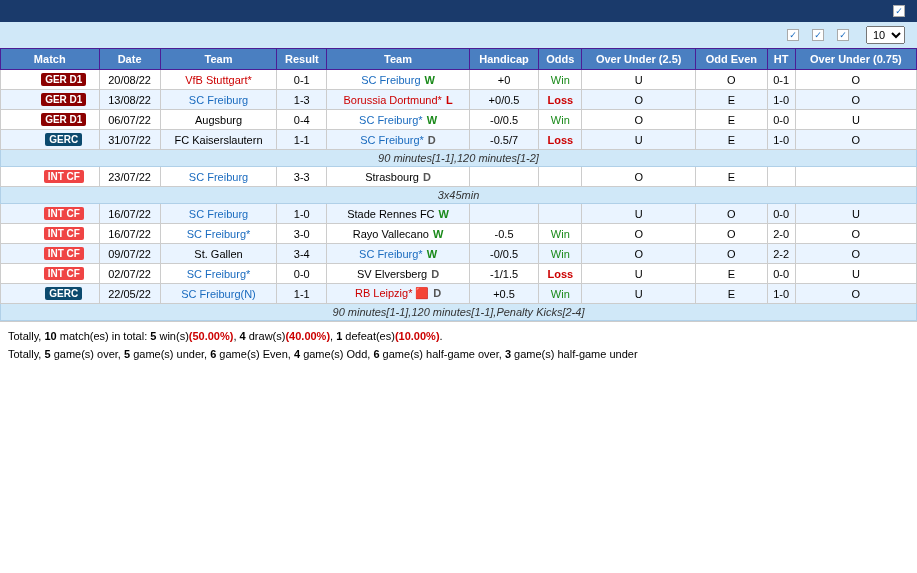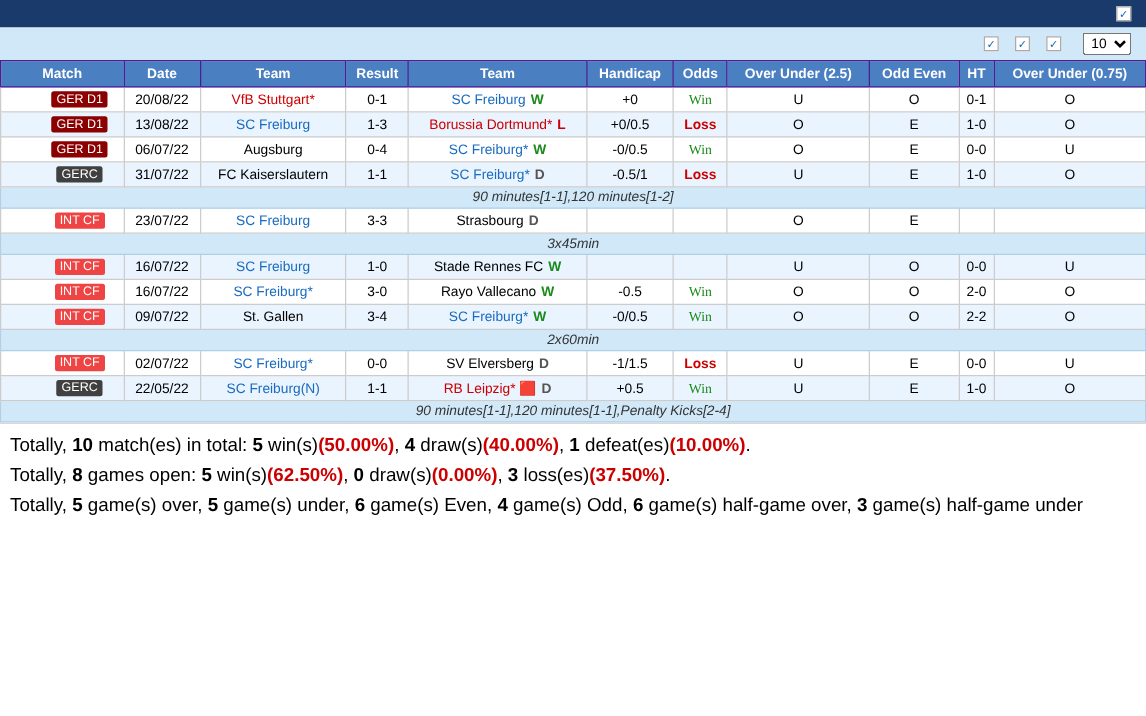--- a/index.html
+++ b/index.html
@@ -49,54 +49,54 @@
       padding: 3px 3px;
       border: 1px solid #ccc;
       font-size: 11px;
     }
     
     .badge {
       display: inline-block;
       padding: 1px 4px;
       border-radius: 2px;
       color: #fff;
-      font-weight: normal;
+      font-weight: bold;
       font-size: 10px;
       margin-left: 28px;
     }
     .badge-gerd1 { background: #8b0000; }
-    .badge-gerc { background: #404040; }
+    .badge-gerc { background: #0c4a6e; }
     .badge-intcf { background: #ef4444; }
     
     .row-white { background: #fff; }
     .row-light { background: #eaf4ff; }
     
     .team-blue { color: #1a6bbf; }
     .team-red { color: #cc0000; }
     
     .result-d { color: #555; }
     .result-w { color: #1a8a1a; }
     .result-l { color: #cc0000; }
     
-    .outcome-win { color: #1a8a1a; font-family: Liberation Serif, serif; }
+    .outcome-win { color: #1a8a1a; }
     .outcome-loss { color: #cc0000; font-weight: bold; }
     
     .note-row td {
       background: #d0e8f8;
       color: #333;
       font-style: italic;
       border: 1px solid #b0d0e8;
       padding: 2px;
     }
     
     .summary {
       padding: 6px 8px;
       background: #fff;
       border-top: 1px solid #ccc;
-      font-size: 15px;
+      font-size: 11px;
       line-height: 1.6;
     }
     .summary .bold { font-weight: bold; }
     .summary .red { color: #cc0000; font-weight: bold; }
     
     .checkbox-display {
       width: 12px; height: 12px;
       background: #fff;
       border: 1px solid #aaa;
       display: inline-flex; align-items: center; justify-content: center;
@@ -198,21 +198,21 @@
         <td>E</td>
         <td>0-0</td>
         <td>U</td>
       </tr>
       <tr class="row-light">
         <td><span class="badge badge-gerc">GERC</span></td>
         <td>31/07/22</td>
         <td class="">FC Kaiserslautern</td>
         <td>1-1</td>
         <td class="team-blue">SC Freiburg*<span class="result-d" style="margin-left: 4px; font-weight: bold;">D</span></td>
-        <td>-0.5/1</td>
+        <td>-0.5/7</td>
         <td class="outcome-loss">Loss</td>
         <td>U</td>
         <td>E</td>
         <td>1-0</td>
         <td>O</td>
       </tr>
       <tr class="note-row">
         <td colspan="11">90 minutes[1-1],120 minutes[1-2]</td>
       </tr>
       <tr class="row-white">
@@ -263,23 +263,20 @@
         <td class="">St. Gallen</td>
         <td>3-4</td>
         <td class="team-blue">SC Freiburg*<span class="result-w" style="margin-left: 4px; font-weight: bold;">W</span></td>
         <td>-0/0.5</td>
         <td class="outcome-win">Win</td>
         <td>O</td>
         <td>O</td>
         <td>2-2</td>
         <td>O</td>
       </tr>
-      <tr class="note-row">
-        <td colspan="11">2x60min</td>
-      </tr>
       <tr class="row-white">
         <td><span class="badge badge-intcf">INT CF</span></td>
         <td>02/07/22</td>
         <td class="team-blue">SC Freiburg*</td>
         <td>0-0</td>
         <td class="">SV Elversberg<span class="result-d" style="margin-left: 4px; font-weight: bold;">D</span></td>
         <td>-1/1.5</td>
         <td class="outcome-loss">Loss</td>
         <td>U</td>
         <td>E</td>
@@ -303,18 +300,15 @@
         <td colspan="11">90 minutes[1-1],120 minutes[1-1],Penalty Kicks[2-4]</td>
       </tr>
     </tbody>
 </table>
 
 <div class="summary">
   <div>
     Totally, <span class="bold">10</span> match(es) in total: <span class="bold">5</span> win(s)<span class="red">(50.00%)</span>, <span class="bold">4</span> draw(s)<span class="red">(40.00%)</span>, <span class="bold">1</span> defeat(es)<span class="red">(10.00%)</span>.
   </div>
   <div>
-    Totally, <span class="bold">8</span> games open: <span class="bold">5</span> win(s)<span class="red">(62.50%)</span>, <span class="bold">0</span> draw(s)<span class="red">(0.00%)</span>, <span class="bold">3</span> loss(es)<span class="red">(37.50%)</span>.
-  </div>
-  <div>
     Totally, <span class="bold">5</span> game(s) over, <span class="bold">5</span> game(s) under, <span class="bold">6</span> game(s) Even, <span class="bold">4</span> game(s) Odd, <span class="bold">6</span> game(s) half-game over, <span class="bold">3</span> game(s) half-game under
   </div>
 </div>
 
 </body></html>

